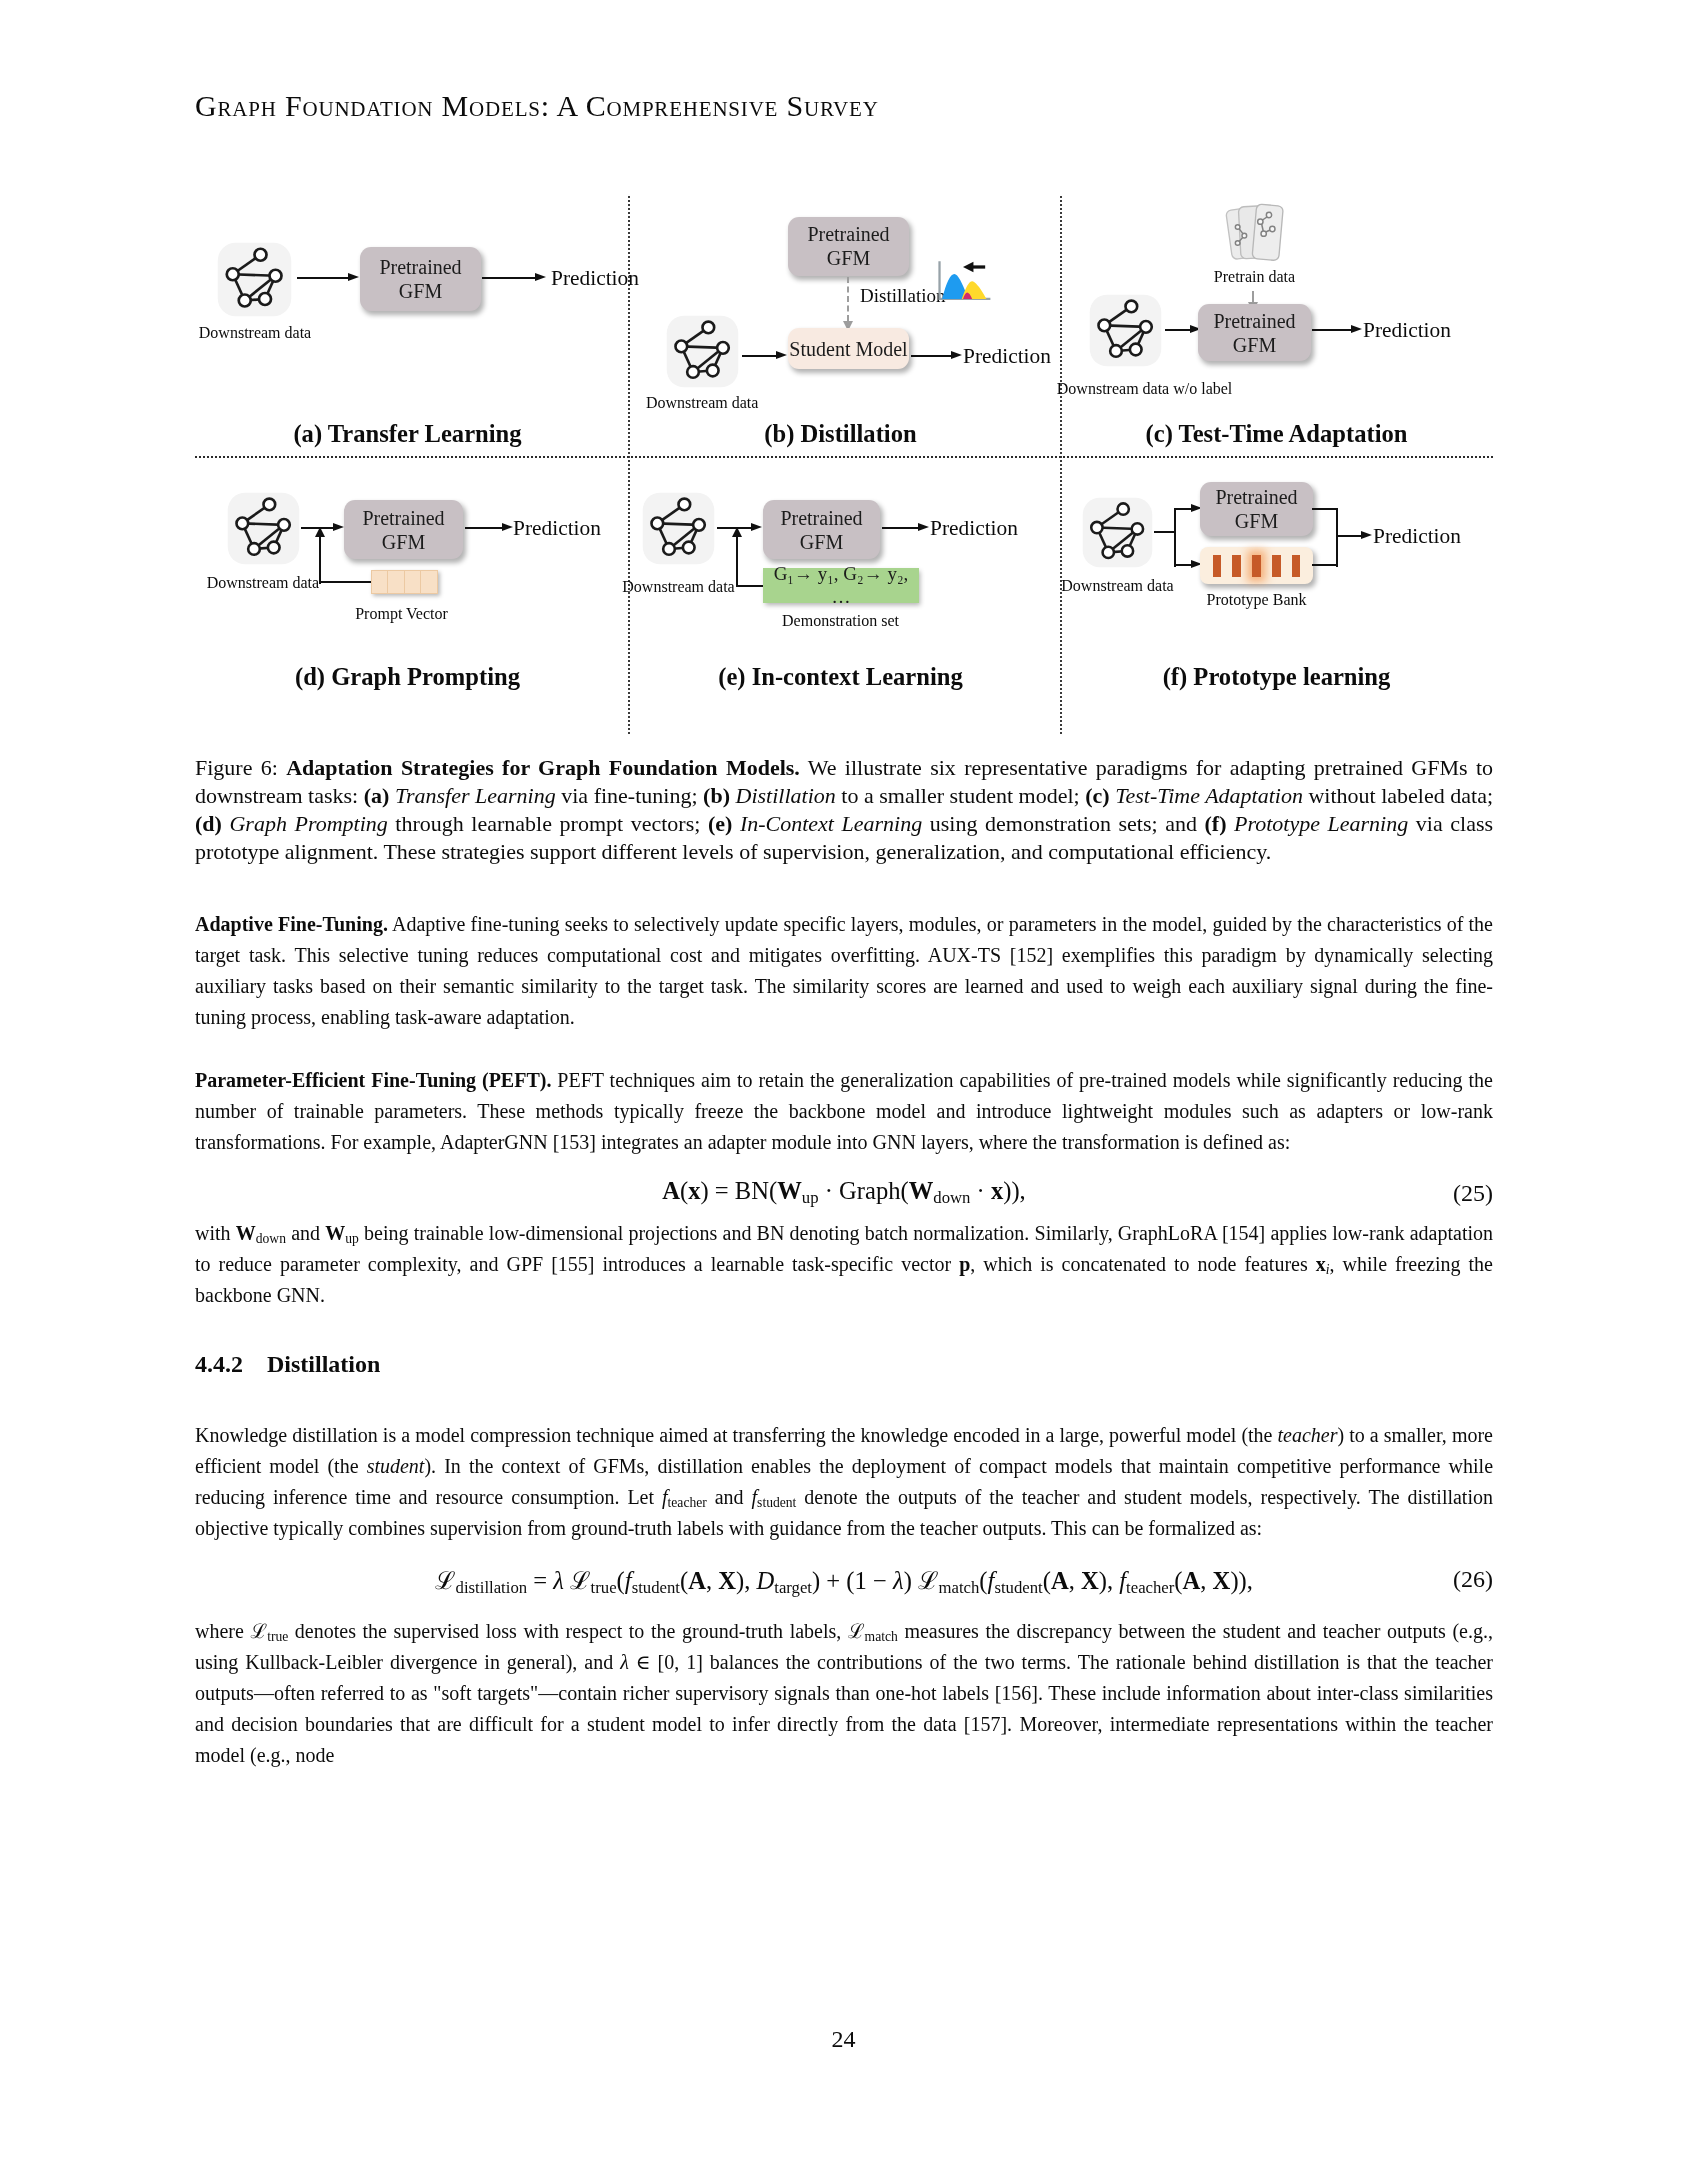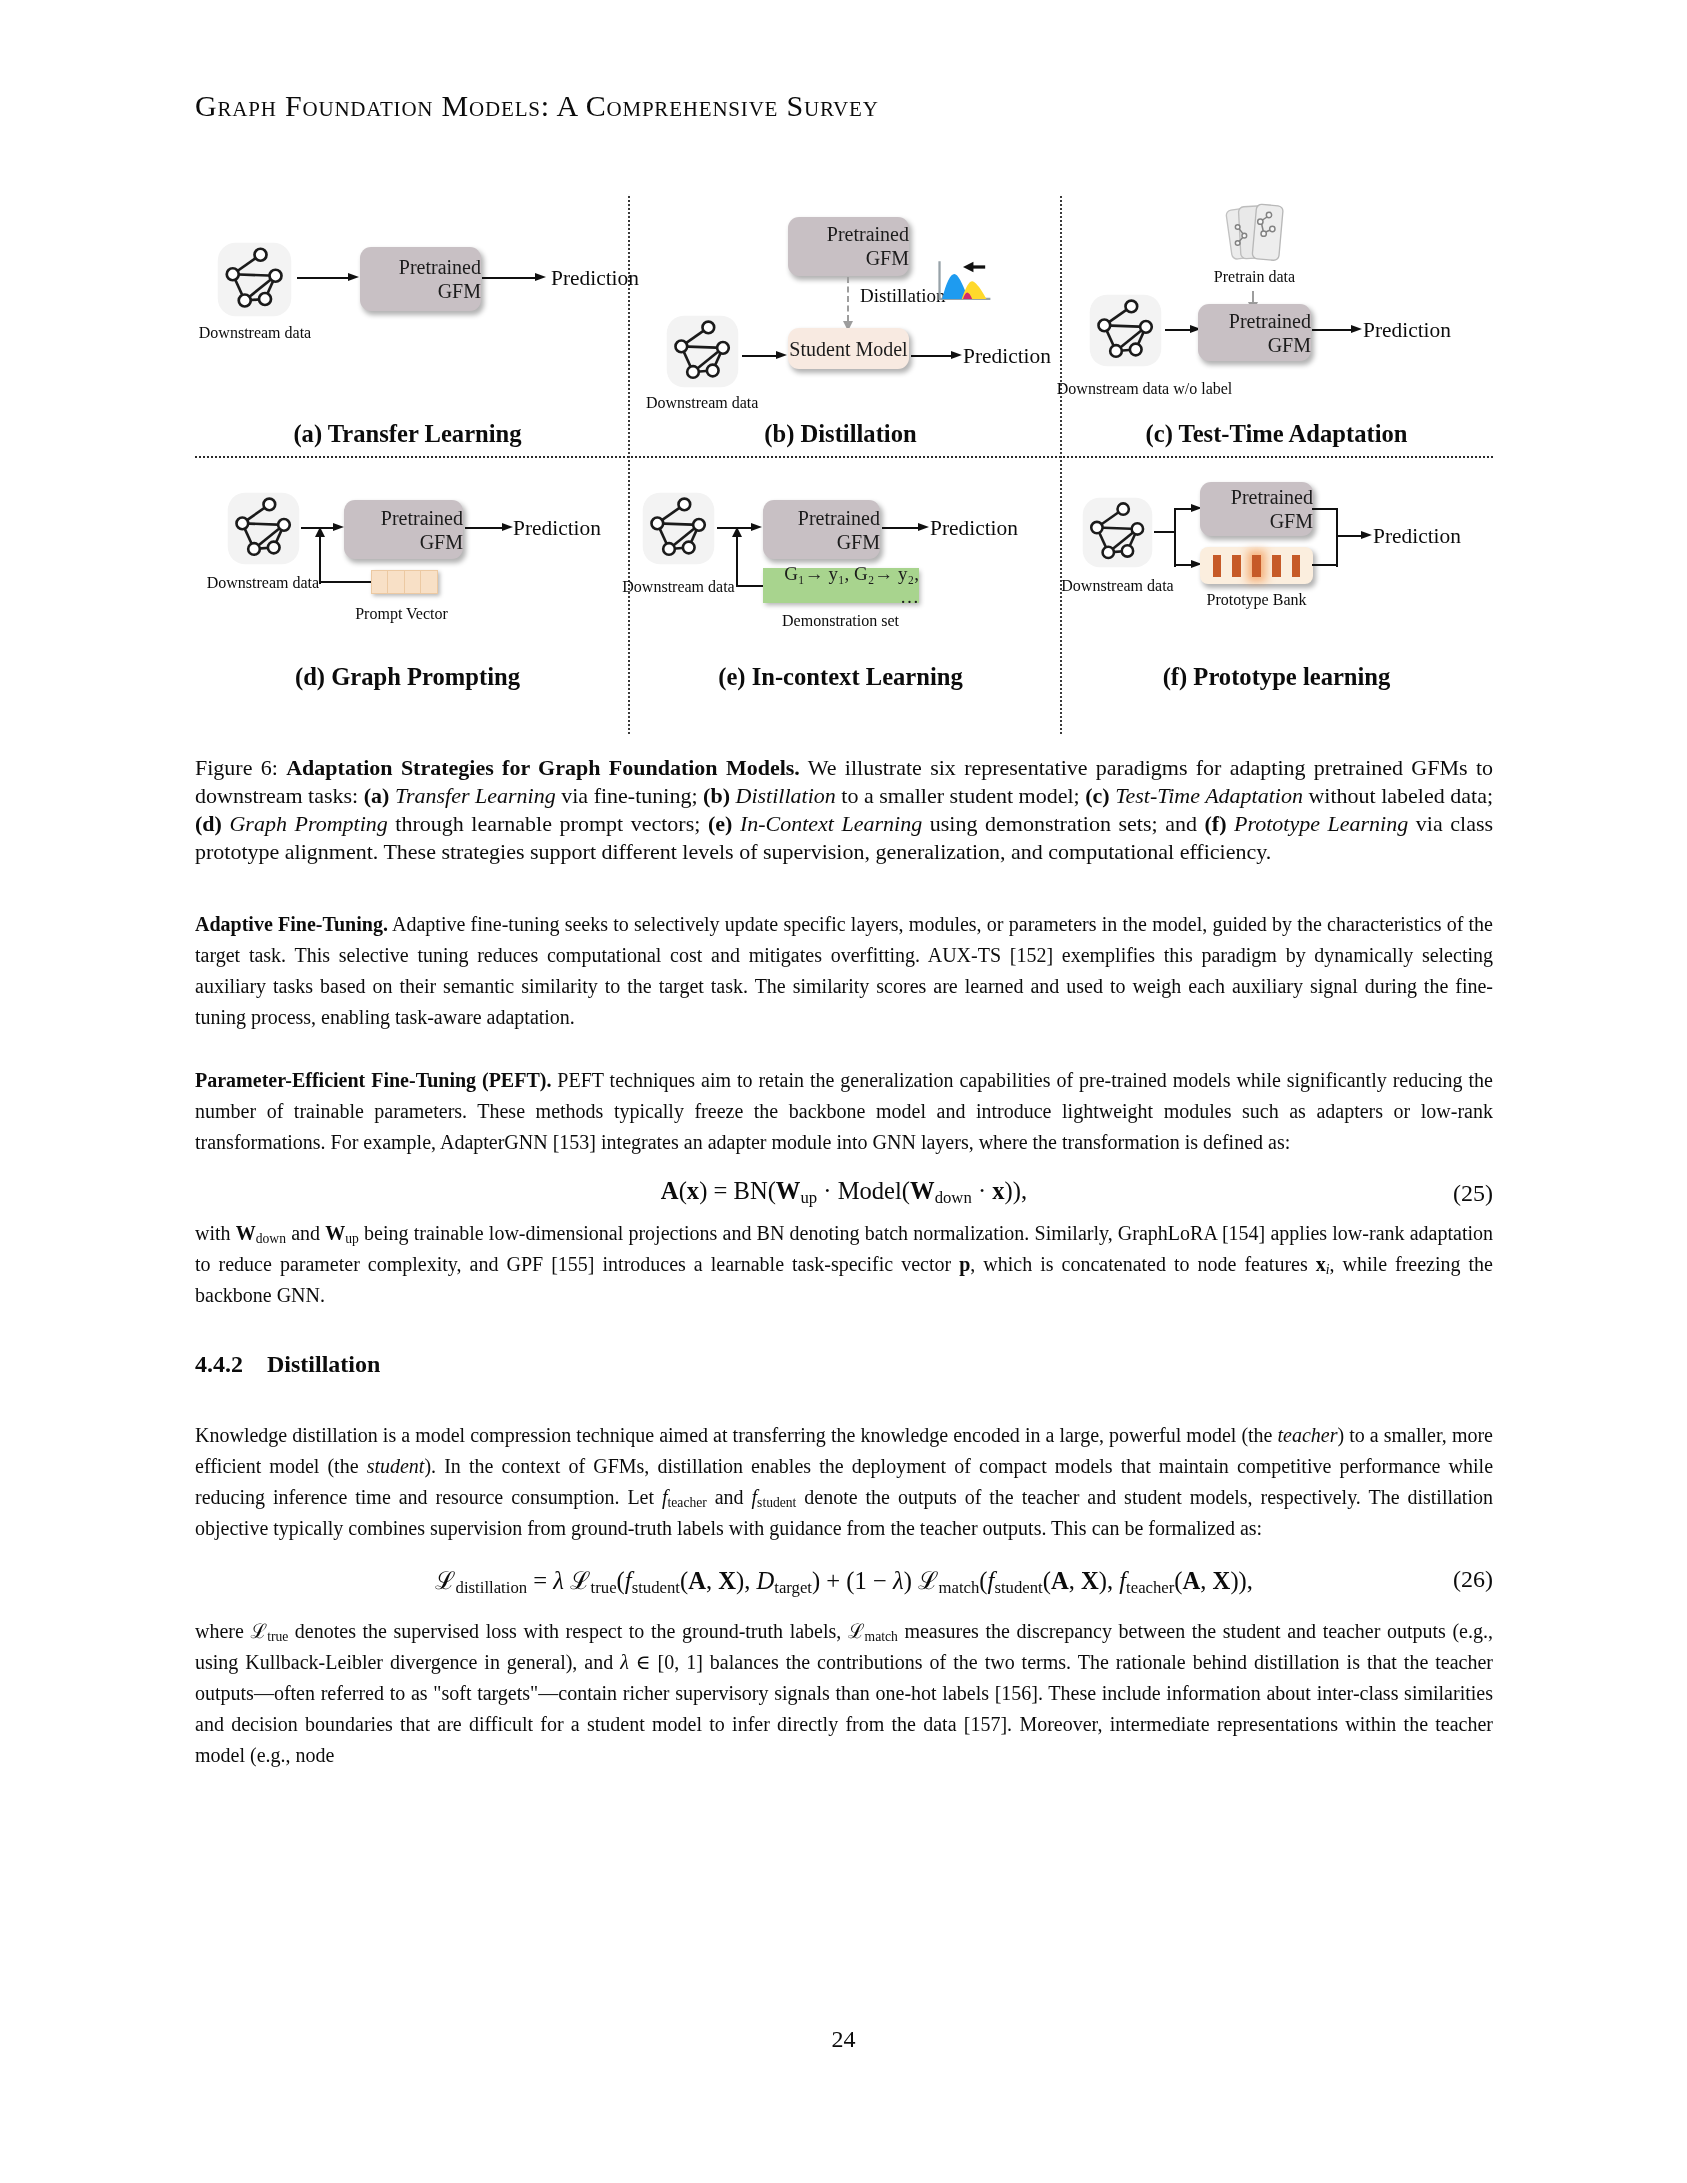--- a/index.html
+++ b/index.html
@@ -18,21 +18,21 @@
   .figure{position:relative;height:538px;margin-top:73px;}
   .vdiv{position:absolute;top:0;height:538px;width:0;border-left:2px dotted #3a3a3a;}
   .hdiv{position:absolute;left:0;right:0;top:260px;height:0;border-top:2.8px dotted #2a2a2a;}
   .panel{position:absolute;}
   .pcap{position:absolute;left:0;width:100%;text-align:center;font-weight:700;font-size:24.6px;}
   .flabel{position:absolute;font-size:16px;line-height:1.28;text-align:center;}
   .pred{position:absolute;font-size:21.4px;}
   .gicon{position:absolute;}
   .mbox{
     position:absolute;border-radius:11px;display:flex;align-items:center;justify-content:center;
-    text-align:right;font-size:20px;line-height:1.2;color:#1c1c1c;
+    text-align:center;font-size:20px;line-height:1.2;color:#1c1c1c;
     box-shadow:2.4px 3.2px 4.8px rgba(0,0,0,0.30);
   }
   .gfm{background:var(--gfm_box);}
   .student{background:var(--student_box);}
   .demo{background:var(--demo_box);font-size:19px;border-radius:0;}
   .bank{background:var(--bank_box);border-radius:8px;display:flex;gap:11px;align-items:center;justify-content:center;}
   .bar{width:8.7px;height:22px;background:var(--bank_bar);}
   .bar.glow{box-shadow:0 0 8px 4.8px rgba(240,130,45,0.55);}
   .harrow{position:absolute;height:2.4px;background:#101010;}
   .harrow::after{
@@ -306,21 +306,21 @@
       <div class="pcap" style="top:203px">(f) Prototype learning</div>
     </div>
   </div>
 
   <div class="figcap"><span>Figure 6: </span><span class="sg-b">Adaptation Strategies for Graph Foundation Models.</span><span> We illustrate six representative paradigms for adapting pretrained GFMs to downstream tasks: </span><span class="sg-b">(a)</span><span> </span><span class="sg-i">Transfer Learning</span><span> via fine-tuning; </span><span class="sg-b">(b)</span><span> </span><span class="sg-i">Distillation</span><span> to a smaller student model; </span><span class="sg-b">(c)</span><span> </span><span class="sg-i">Test-Time Adaptation</span><span> without labeled data; </span><span class="sg-b">(d)</span><span> </span><span class="sg-i">Graph Prompting</span><span> through learnable prompt vectors; </span><span class="sg-b">(e)</span><span> </span><span class="sg-i">In-Context Learning</span><span> using demonstration sets; and </span><span class="sg-b">(f)</span><span> </span><span class="sg-i">Prototype Learning</span><span> via class prototype alignment. These strategies support different levels of supervision, generalization, and computational efficiency.</span></div>
 
   <div class="para p1"><span class="sg-b">Adaptive Fine-Tuning.</span><span> Adaptive fine-tuning seeks to selectively update specific layers, modules, or parameters in the model, guided by the characteristics of the target task. This selective tuning reduces computational cost and mitigates overfitting. AUX-TS [152] exemplifies this paradigm by dynamically selecting auxiliary tasks based on their semantic similarity to the target task. The similarity scores are learned and used to weigh each auxiliary signal during the fine-tuning process, enabling task-aware adaptation.</span></div>
   <div class="para p2"><span class="sg-b">Parameter-Efficient Fine-Tuning (PEFT).</span><span> PEFT techniques aim to retain the generalization capabilities of pre-trained models while significantly reducing the number of trainable parameters. These methods typically freeze the backbone model and introduce lightweight modules such as adapters or low-rank transformations. For example, AdapterGNN [153] integrates an adapter module into GNN layers, where the transformation is defined as:</span></div>
 
   <div class="eq">
-    <span><span class="sg-b">A</span><span>(</span><span class="sg-b">x</span><span>) = BN(</span><span class="sg-b">W</span><sub>up</sub><span> · Model(</span><span class="sg-b">W</span><sub>down</sub><span> · </span><span class="sg-b">x</span><span>)),</span></span>
+    <span><span class="sg-b">A</span><span>(</span><span class="sg-b">x</span><span>) = BN(</span><span class="sg-b">W</span><sub>up</sub><span> · Graph(</span><span class="sg-b">W</span><sub>down</sub><span> · </span><span class="sg-b">x</span><span>)),</span></span>
     <span class="eqnum">(25)</span>
   </div>
 
   <div class="para p3"><span>with </span><span class="sg-b">W</span><sub>down</sub><span> and </span><span class="sg-b">W</span><sub>up</sub><span> being trainable low-dimensional projections and BN denoting batch normalization. Similarly, GraphLoRA [154] applies low-rank adaptation to reduce parameter complexity, and GPF [155] introduces a learnable task-specific vector </span><span class="sg-b">p</span><span>, which is concatenated to node features </span><span class="sg-b">x</span><sub class="sg-i">i</sub><span>, while freezing the backbone GNN.</span></div>
 
   <div class="sechead">
     <span class="num">4.4.2</span><span>Distillation</span>
   </div>
 
   <div class="para p4"><span>Knowledge distillation is a model compression technique aimed at transferring the knowledge encoded in a large, powerful model (the </span><span class="sg-i">teacher</span><span>) to a smaller, more efficient model (the </span><span class="sg-i">student</span><span>). In the context of GFMs, distillation enables the deployment of compact models that maintain competitive performance while reducing inference time and resource consumption. Let </span><span class="sg-i">f</span><sub>teacher</sub><span> and </span><span class="sg-i">f</span><sub>student</sub><span> denote the outputs of the teacher and student models, respectively. The distillation objective typically combines supervision from ground-truth labels with guidance from the teacher outputs. This can be formalized as:</span></div>

